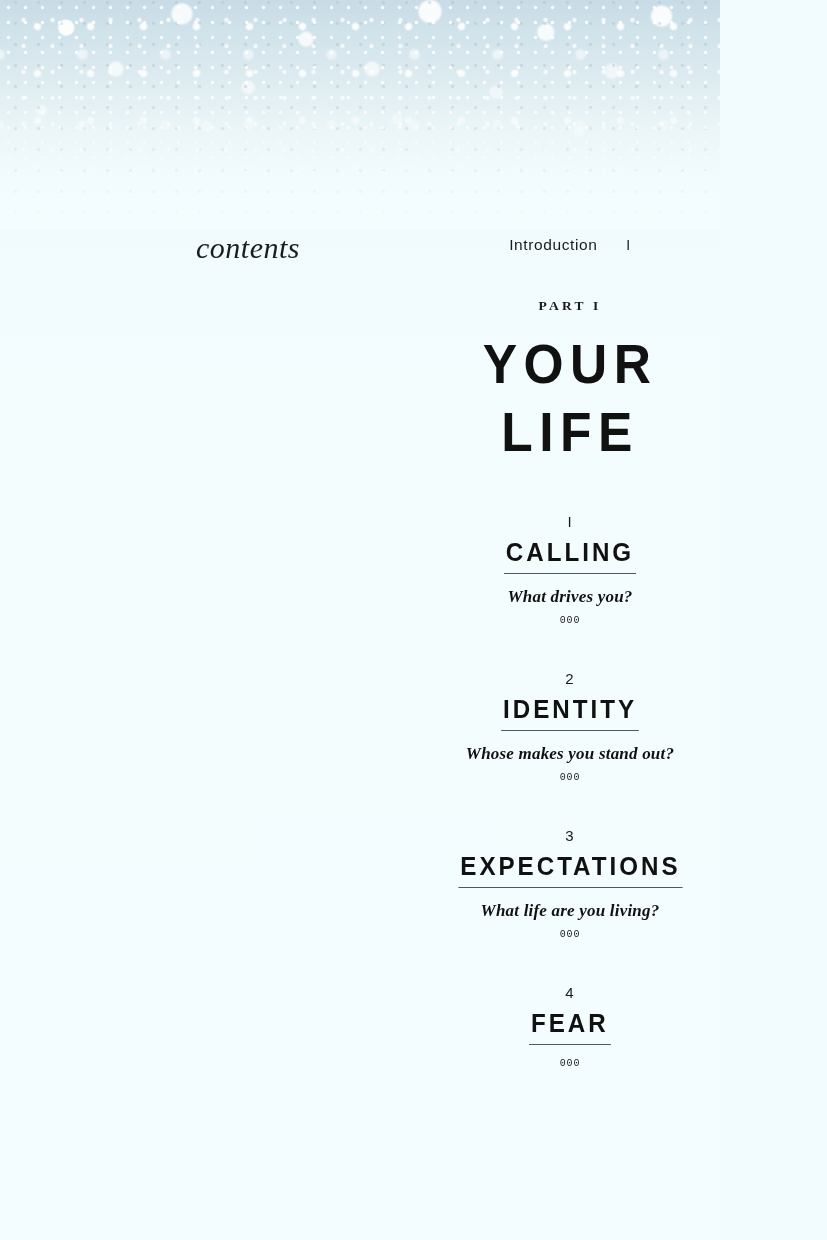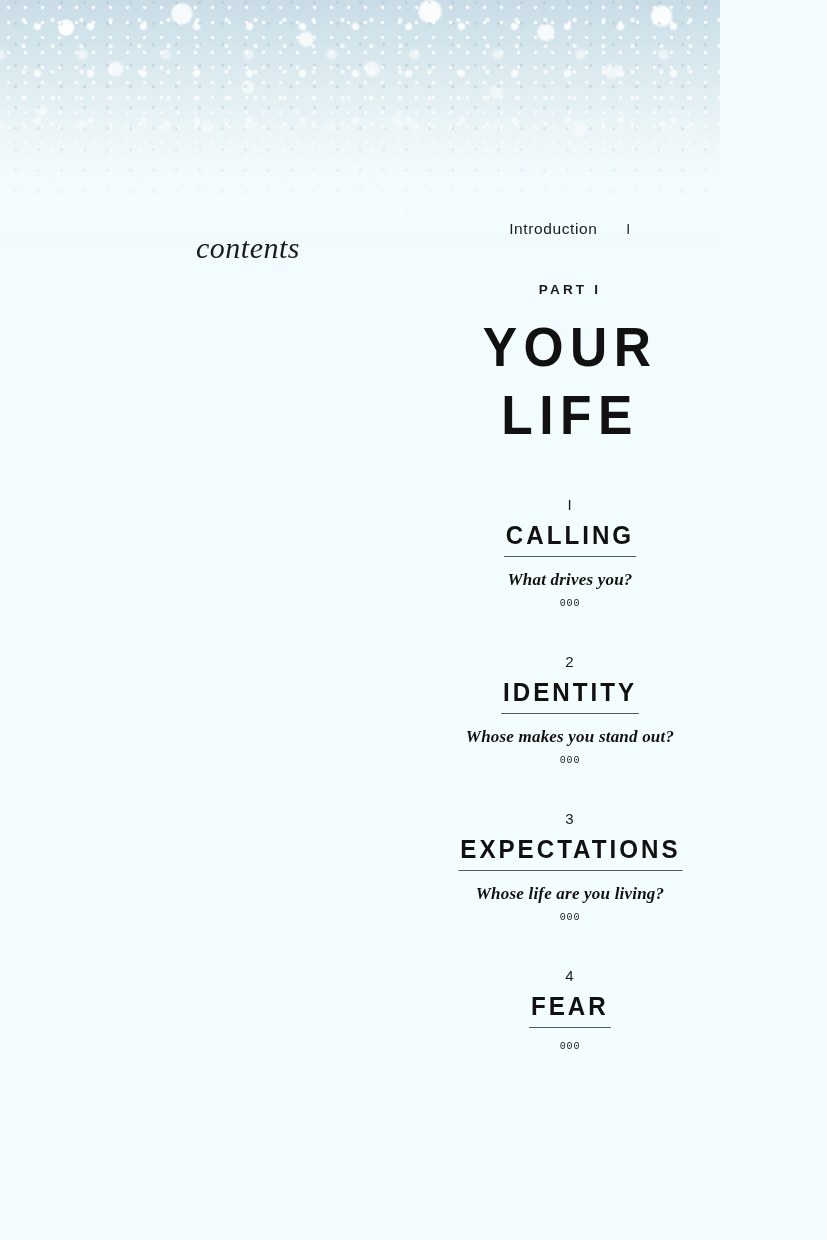--- a/index.html
+++ b/index.html
@@ -93,41 +93,41 @@
     font-family: "Liberation Serif", serif;
     font-style: italic;
     font-size: 30px;
     color: #1c1c1c;
     letter-spacing: 0.5px;
   }
 
   .toc {
     position: absolute;
     left: 380px;
-    top: 220px;
+    top: 236px;
     width: 380px;
     text-align: center;
     color: #1a1a1a;
   }
 
   .intro-row {
     font-family: "Liberation Sans", sans-serif;
     font-size: 15.5px;
     letter-spacing: 0.6px;
     color: #1a1a1a;
     margin: 0 0 44px 0;
   }
   .intro-row .pg {
     display: inline-block;
     margin-left: 24px;
     font-size: 14px;
   }
 
   .part-label {
-    font-family: Liberation Sans, sans-serif;
+    font-family: Liberation Serif, serif;
     font-size: 13.5px;
     letter-spacing: 3.2px;
     font-weight: 600;
     color: #1a1a1a;
     margin-bottom: 16px;
   }
 
   .part-title {
     font-family: "Liberation Sans", sans-serif;
     font-weight: 700;
@@ -211,21 +211,21 @@
     <div class="chapter">
       <div class="num">2</div>
       <div class="name">IDENTITY</div>
       <div class="sub">Whose makes you stand out?</div>
       <div class="pg">000</div>
     </div>
 
     <div class="chapter">
       <div class="num">3</div>
       <div class="name">EXPECTATIONS</div>
-      <div class="sub">Whose life are you living?</div>
+      <div class="sub">What life are you living?</div>
       <div class="pg">000</div>
     </div>
 
     <div class="chapter">
       <div class="num">4</div>
       <div class="name">FEAR</div>
       <div class="pg">000</div>
     </div>
 
   </div>

